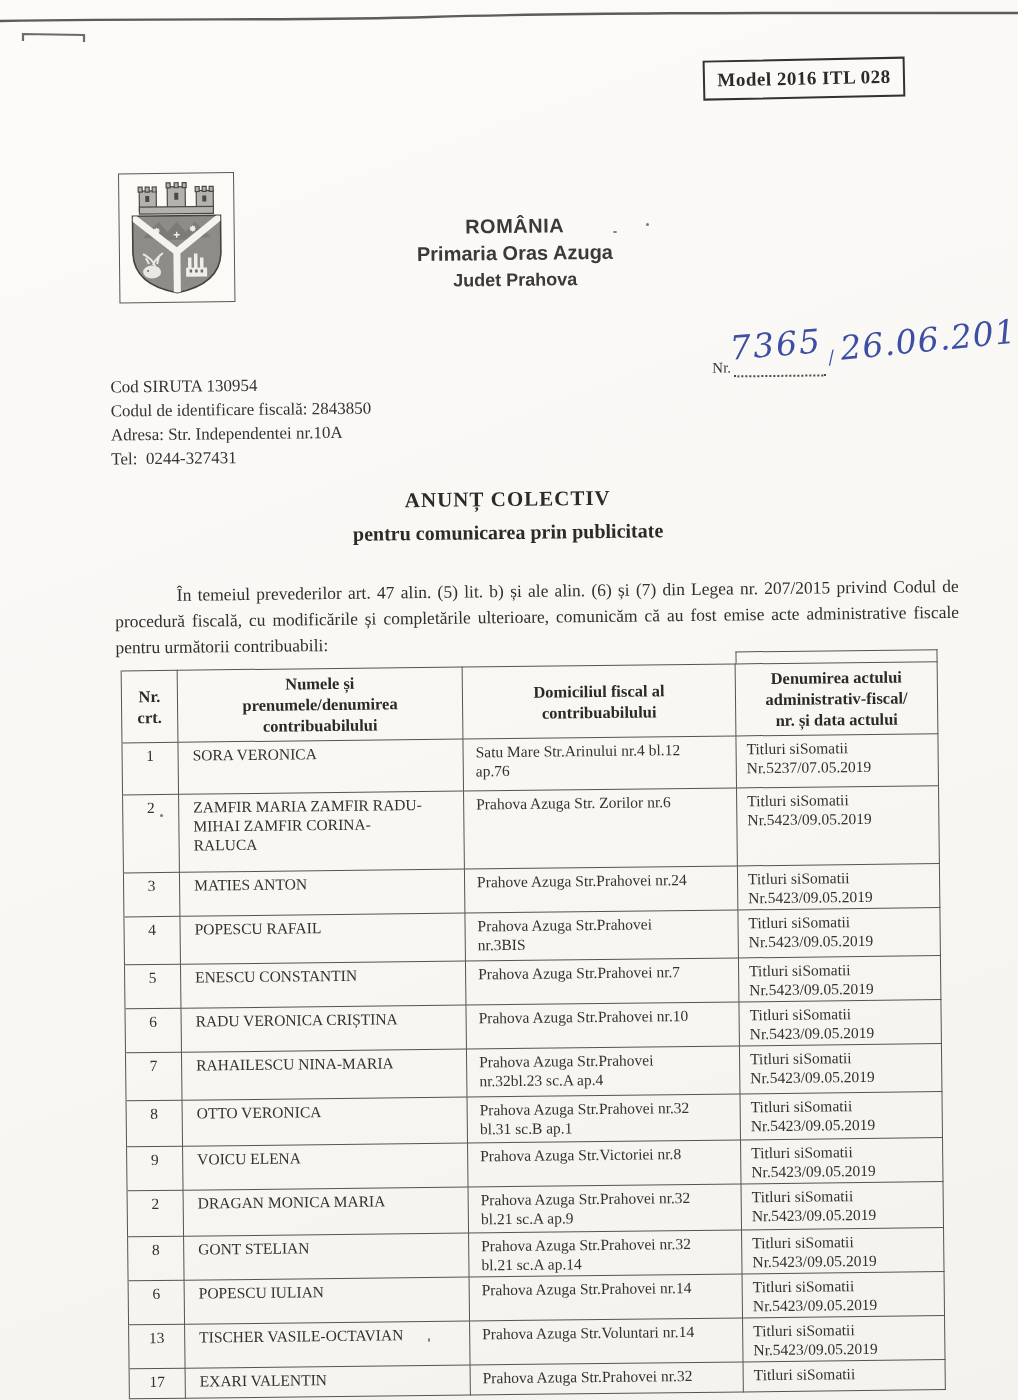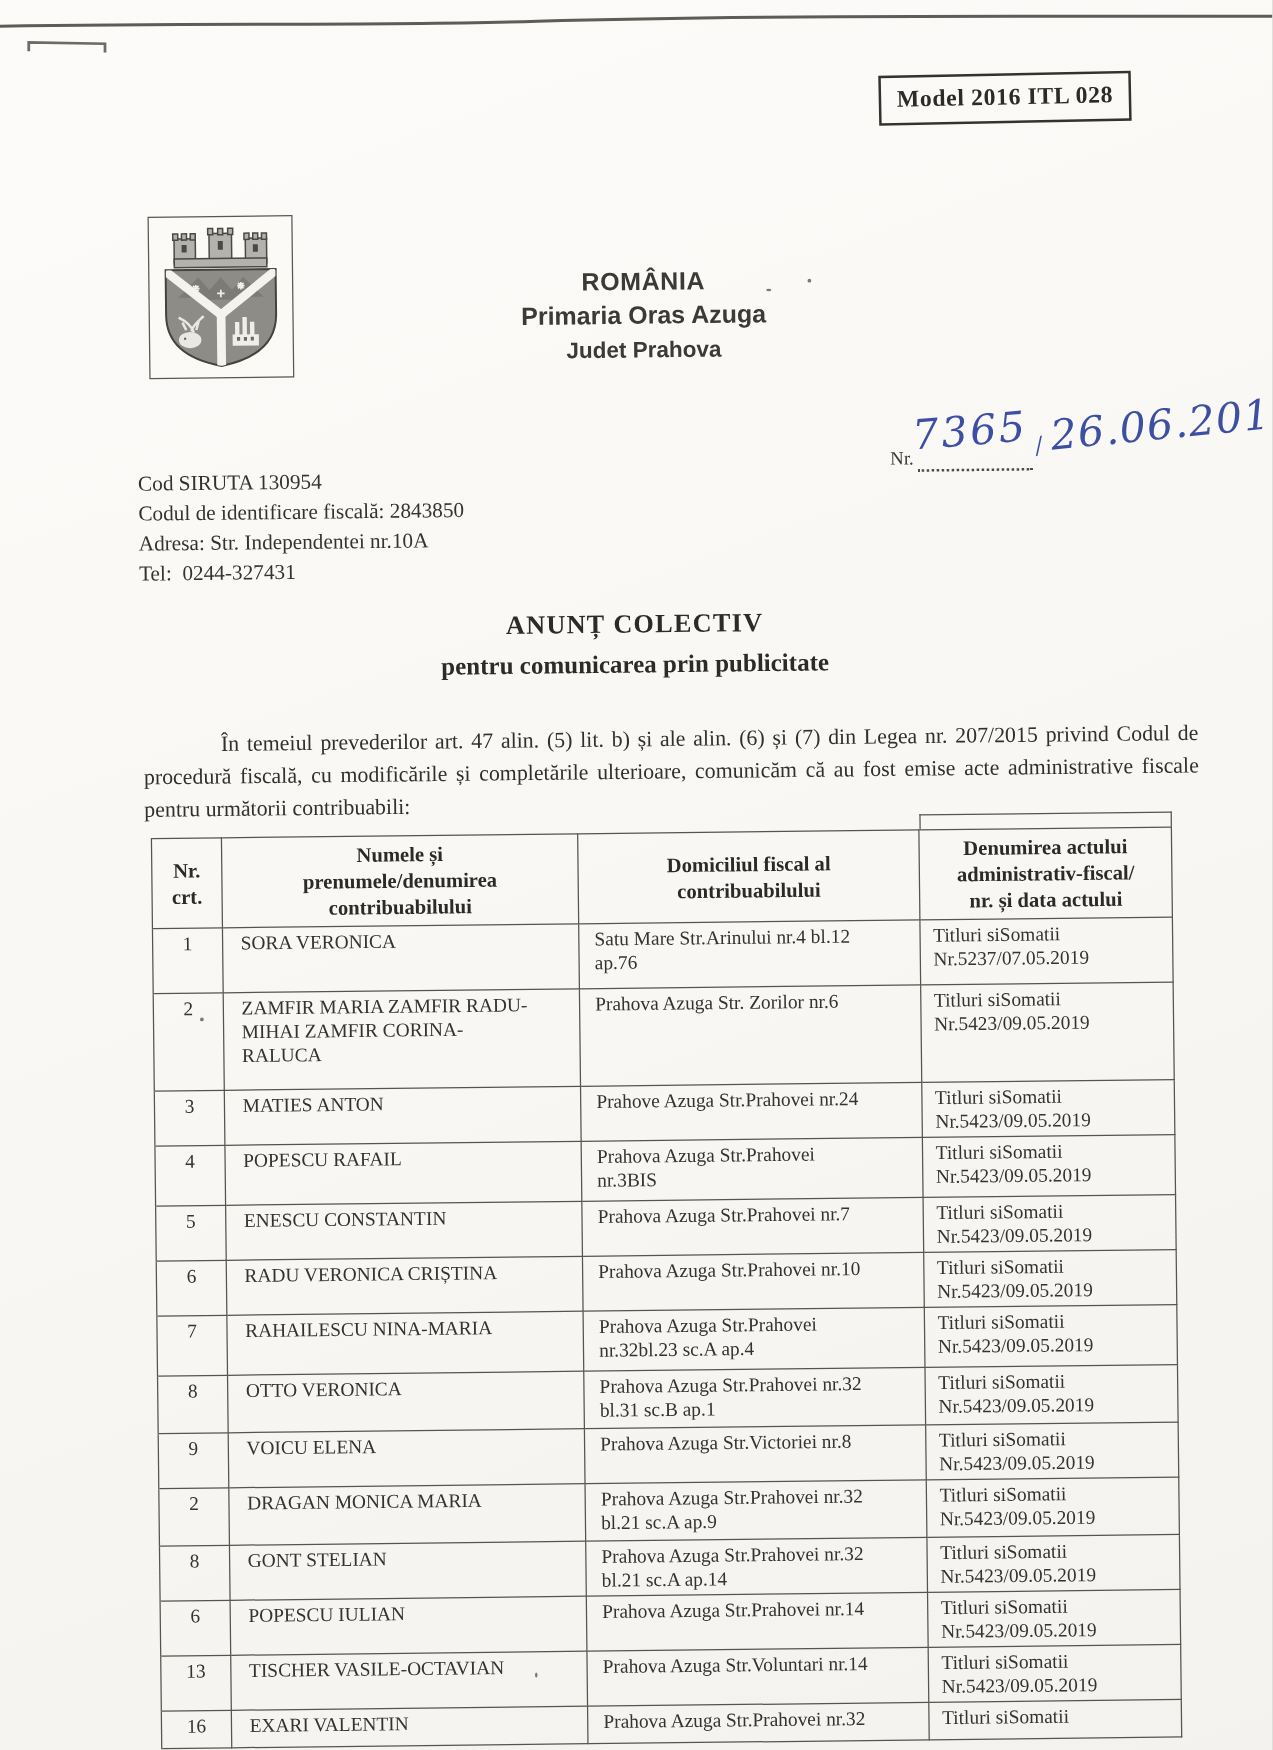--- a/index.html
+++ b/index.html
@@ -312,21 +312,21 @@
 Nr.5423/09.05.2019</div>
           </div>
           <div class="trow" style="min-height: 44px;">
             <div class="tcell c-nr">13</div>
             <div class="tcell c-name">TISCHER VASILE-OCTAVIAN</div>
             <div class="tcell c-addr">Prahova Azuga Str.Voluntari nr.14</div>
             <div class="tcell c-act">Titluri siSomatii
 Nr.5423/09.05.2019</div>
           </div>
           <div class="trow" style="min-height: 30px;">
-            <div class="tcell c-nr">16</div>
+            <div class="tcell c-nr">17</div>
             <div class="tcell c-name">EXARI VALENTIN</div>
             <div class="tcell c-addr">Prahova Azuga Str.Prahovei nr.32</div>
             <div class="tcell c-act">Titluri siSomatii</div>
           </div>
         </div>
     </div>
 
   </div>
 </div>
 

